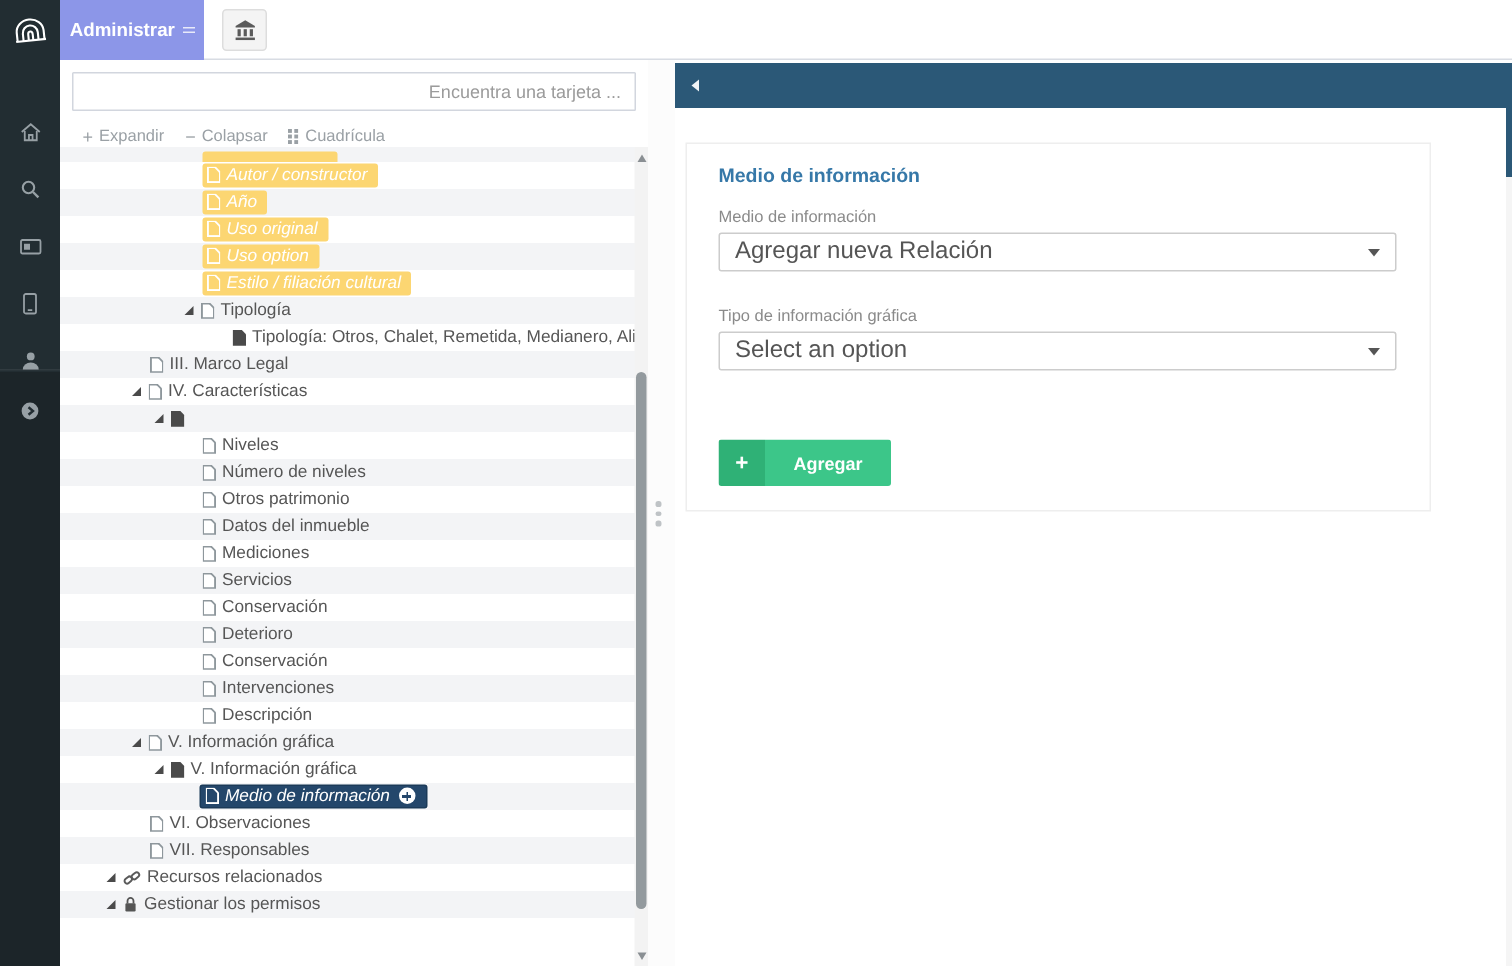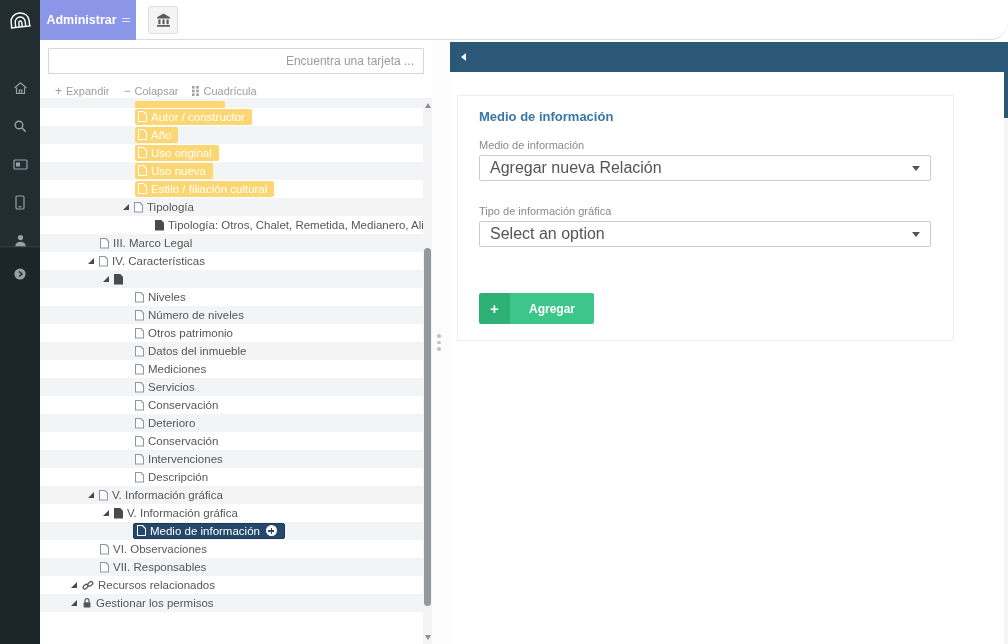--- a/index.html
+++ b/index.html
@@ -1,20 +1,20 @@
 <!DOCTYPE html>
 <html><head>
 <meta charset="utf-8">
 <style>
   * { margin:0; padding:0; box-sizing:border-box; }
   body { background:#e9e9e9; font-family:"Liberation Sans", sans-serif; }
   .screen { position:relative; width:1008px; height:644px; background:#fff; overflow:hidden; }
 
   
-  .topbar { position:absolute; left:0; top:0; width:1008px; height:40px; background:#fff; border-bottom:1px solid #d8dce3; z-index:5;border-radius:18px; }
+  .topbar { position:absolute; left:0; top:0; width:1008px; height:40px; background:#fff; border-bottom:1px solid #d8dce3; z-index:5; }
   .logo-box { position:absolute; left:0; top:0; width:40px; height:40px; background:#222d32; display:flex; align-items:center; justify-content:center; }
   .menu-btn { position:absolute; left:40px; top:0; width:96px; height:40px; background:#8c96e8; color:#fff; display:flex; align-items:center; justify-content:center; gap:5px; font-size:12.5px; font-weight:bold; cursor:pointer; }
   .menu-lines { display:inline-block; width:8px; }
   .menu-lines i { display:block; height:1.5px; background:#e8eaf9; margin:1.5px 0; }
   .museum-btn { position:absolute; left:148px; top:6px; width:30px; height:28px; background:#f4f4f4; border:1px solid #ddd; border-radius:3px; display:flex; align-items:center; justify-content:center; cursor:pointer; }
   .record-id { position:absolute; left:192px; top:0; height:40px; display:flex; align-items:center; font-size:15px; color:#4e4e4e; letter-spacing:.3px; }
 
   
   .rail { position:absolute; left:0; top:40px; width:40px; height:604px; background:#222d32; }
   .rail .lower { position:absolute; left:0; top:208px; bottom:0; width:40px; background:#1c2529; }
@@ -37,21 +37,21 @@
   .p28{padding-left:28px}.p45{padding-left:45px}.p60{padding-left:60px}
   .p80{padding-left:80px}.p93{padding-left:93px}.p95{padding-left:95px}.p115{padding-left:115px}
 
   .caret { width:12px; display:inline-flex; align-items:center; justify-content:center; margin-right:2px; flex:none; }
   .caret::before { content:""; width:0; height:0; border-left:6px solid transparent; border-bottom:6px solid #4a4a4a; }
 
   .fdoc { width:9px; height:11px; clip-path:polygon(0 0,64% 0,100% 30%,100% 100%,0 100%); background:#8e979c; position:relative; flex:none; }
   .fdoc::after { content:""; position:absolute; inset:1px; clip-path:polygon(0 0,58% 0,100% 33%,100% 100%,0 100%); background:#fff; }
   .fdoc.filled { background:#4a4a4a; } .fdoc.filled::after { display:none; }
 
-  .chip { display:inline-flex; align-items:center; padding:1px 7px 2px 3px; border-radius:2px; height:16px; }
+  .chip { display:inline-flex; align-items:center; padding:1px 7px 2px 3px; border-radius:2px; height:16px;font-style:italic; }
   .chip-yellow { background:#fcd672; color:#fff; }
   .chip-yellow .fdoc { background:#fff; } .chip-yellow .fdoc::after { background:#fcd672; }
   .chip-sel { background:#24476b; color:#fff; border:1px solid #1b3a58; }
   .chip-sel .fdoc { background:#fff; } .chip-sel .fdoc::after { background:#24476b; }
   .r-partial { height:10px; align-items:flex-end; }
   .chip-part { margin-left:95px; width:90px; height:7px; background:#fcd672; border-radius:2px 2px 0 0; }
 
   .plus-circle { position:relative; width:11px; height:11px; border-radius:50%; background:#fff; margin-left:6px; flex:none; }
   .plus-circle::before, .plus-circle::after { content:""; position:absolute; background:#24476b; }
   .plus-circle::before { left:2.5px; top:5px; width:6px; height:1.6px; }
@@ -216,21 +216,21 @@
       </div>
       <div class="trow p95">
         <span class="chip chip-yellow">
             <span class="fdoc"></span>
             <span class="tlabel">Uso original</span>
           </span>
       </div>
       <div class="trow p95">
         <span class="chip chip-yellow">
             <span class="fdoc"></span>
-            <span class="tlabel">Uso nueva</span>
+            <span class="tlabel">Uso option</span>
           </span>
       </div>
       <div class="trow p95">
         <span class="chip chip-yellow">
             <span class="fdoc"></span>
             <span class="tlabel">Estilo / filiación cultural</span>
           </span>
       </div>
 
       <div class="trow p80">

